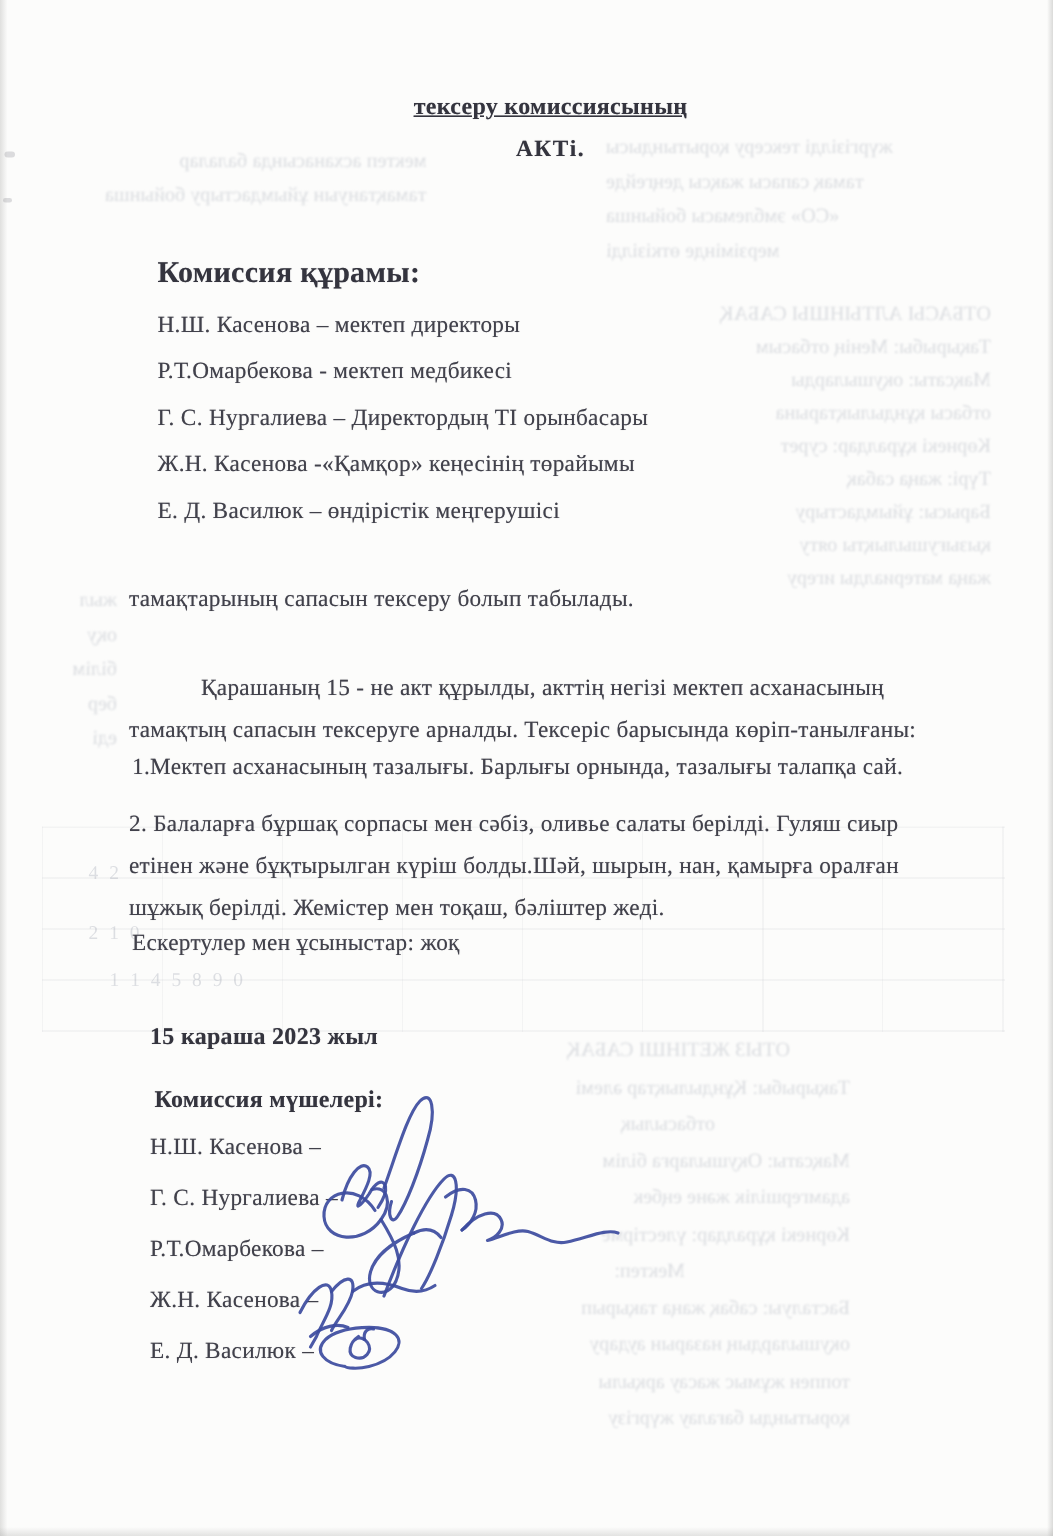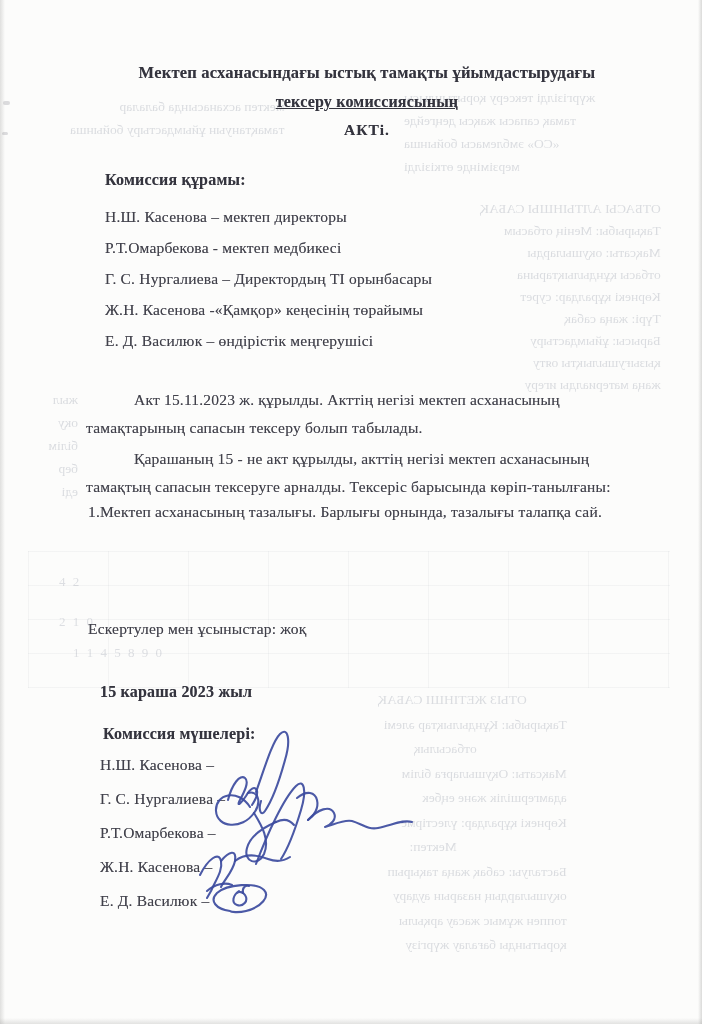--- a/index.html
+++ b/index.html
@@ -107,47 +107,50 @@
     <div>адамгершілік және еңбек</div>
     <div>Көрнекі құралдар: үлестірме</div>
     <div style="padding-left:110px;">Мектеп:</div>
     <div>Басталуы: сабақ жаңа тақырып</div>
     <div>оқушылардың назарын аудару</div>
     <div>топпен жұмыс жасау арқылы</div>
     <div>қорытынды бағалау жүргізу</div>
   </div>
 
   <div class="abs title-block doc-text">
-    <div class="t1 bold">Мектеп асханасындағы  ыстық тамақты ұйымдастырудағы</div>
     <div class="t2 bold">тексеру комиссиясының</div>
     <div class="t3 bold">АКТі.</div>
   </div>
 
-  <div class="abs doc-text bold line" style="left:105px;top:171px;font-size:16px;">Комиссия құрамы:</div>
+  <div class="abs doc-text bold line" style="left:105px;top:171px;font-size:20px;">Комиссия құрамы:</div>
 
   <div class="abs doc-text members" style="left:105px;top:201px;">
     <div class="line">Н.Ш. Касенова – мектеп директоры</div>
     <div class="line">Р.Т.Омарбекова - мектеп медбикесі</div>
     <div class="line">Г. С. Нургалиева – Директордың ТІ орынбасары</div>
     <div class="line">Ж.Н. Касенова -«Қамқор» кеңесінің төрайымы</div>
     <div class="line">Е. Д. Василюк – өндірістік меңгерушісі</div>
   </div>
 
   <div class="abs doc-text para" style="left:86px;top:386px;">
-    <div class="line indent">Акт 15.11.2023 ж. құрылды. Акттің негізі мектеп асханасының</div>
     <div class="line">тамақтарының сапасын тексеру болып табылады.</div>
   </div>
 
   <div class="abs doc-text para" style="left:86px;top:445px;">
     <div class="line indent">Қарашаның 15 - не  акт құрылды, акттің  негізі мектеп асханасының</div>
     <div class="line">тамақтың сапасын тексеруге арналды. Тексеріс барысында  көріп-танылғаны:</div>
   </div>
 
   <div class="abs doc-text line" style="left:88px;top:503px;">1.Мектеп асханасының  тазалығы. Барлығы орнында, тазалығы талапқа сай.</div>
 
+  <div class="abs doc-text para" style="left:86px;top:536px;">
+    <div class="line">2. Балаларға бұршақ сорпасы мен сәбіз, оливье  салаты берілді. Гуляш сиыр</div>
+    <div class="line">етінен және  бұқтырылган күріш болды.Шәй, шырын, нан, қамырға оралған</div>
+    <div class="line">шұжық берілді. Жемістер мен тоқаш, бәліштер жеді.</div>
+  </div>
 
   <div class="abs doc-text line" style="left:88px;top:620px;">Ескертулер мен  ұсыныстар: жоқ</div>
 
   <div class="abs doc-text bold line" style="left:100px;top:683px;font-size:16px;">15 караша 2023 жыл</div>
 
   <div class="abs doc-text bold line" style="left:103px;top:725px;font-size:16px;">Комиссия мүшелері:</div>
 
   <div class="abs doc-text" style="left:100px;top:756px;">
     <div class="line" style="margin-bottom:16px;">Н.Ш. Касенова –</div>
     <div class="line" style="margin-bottom:16px;">Г. С. Нургалиева –</div>

